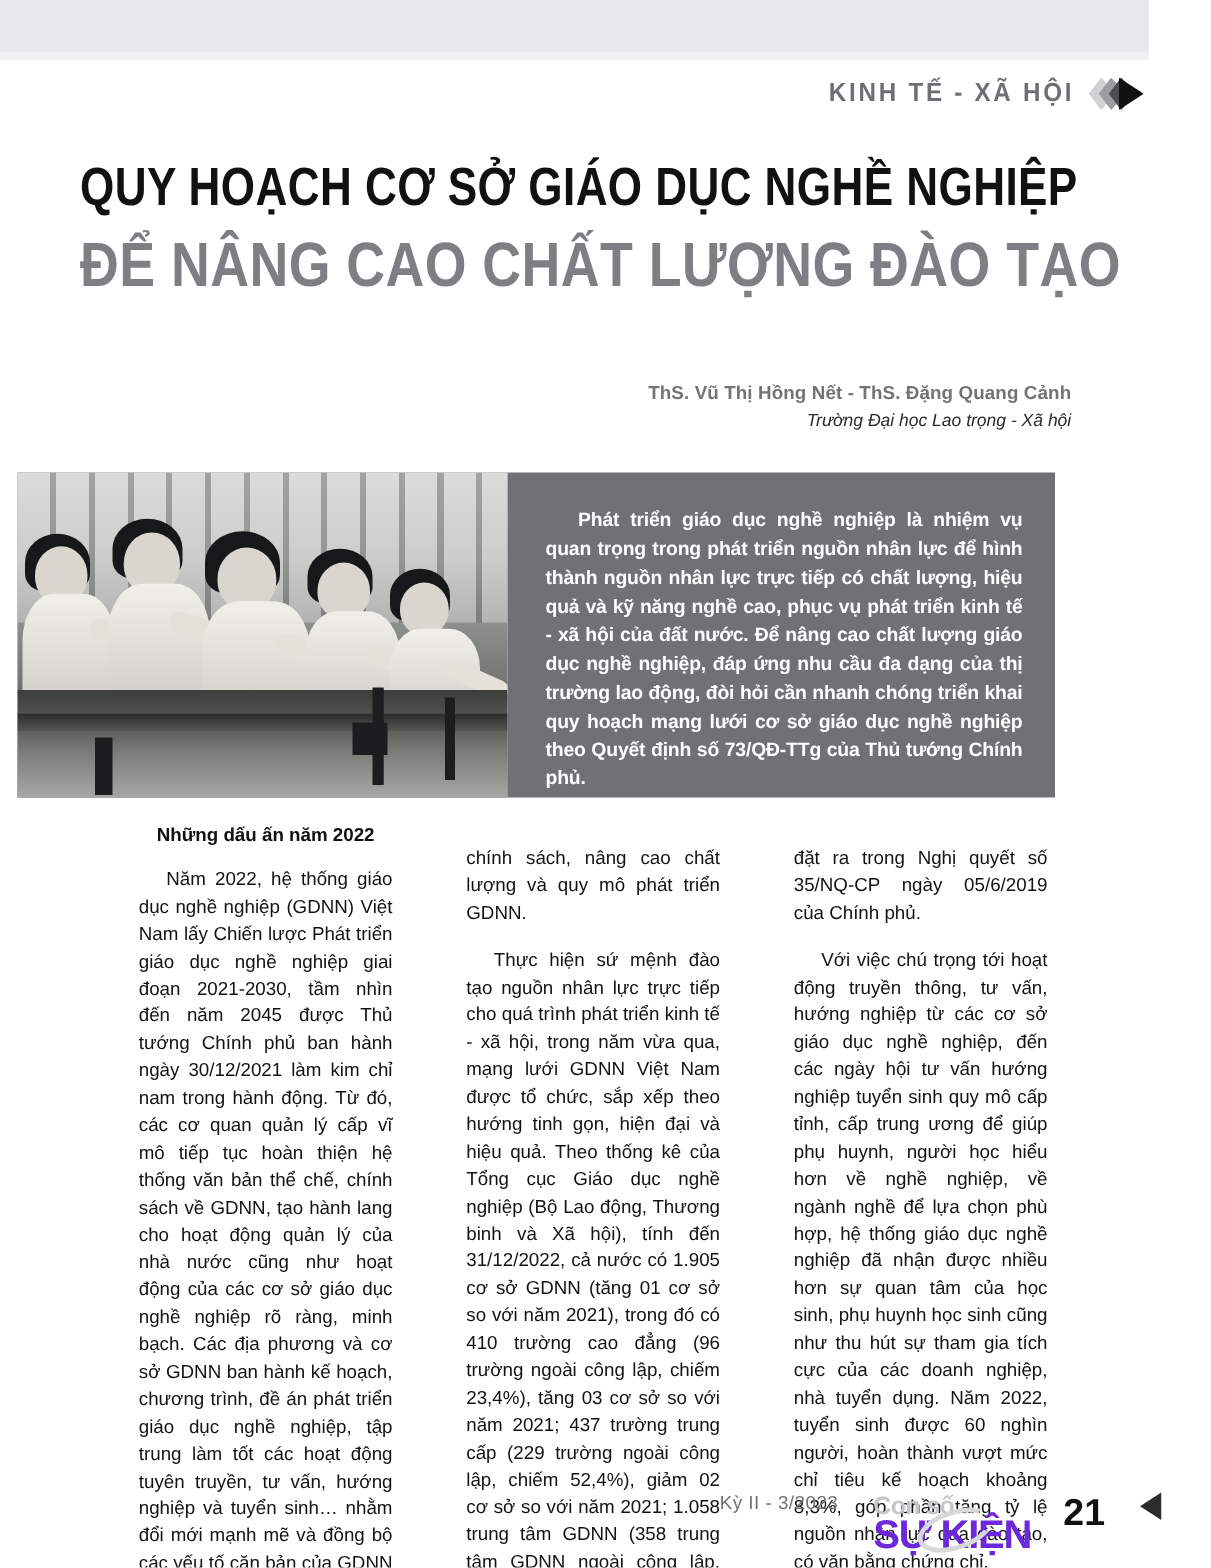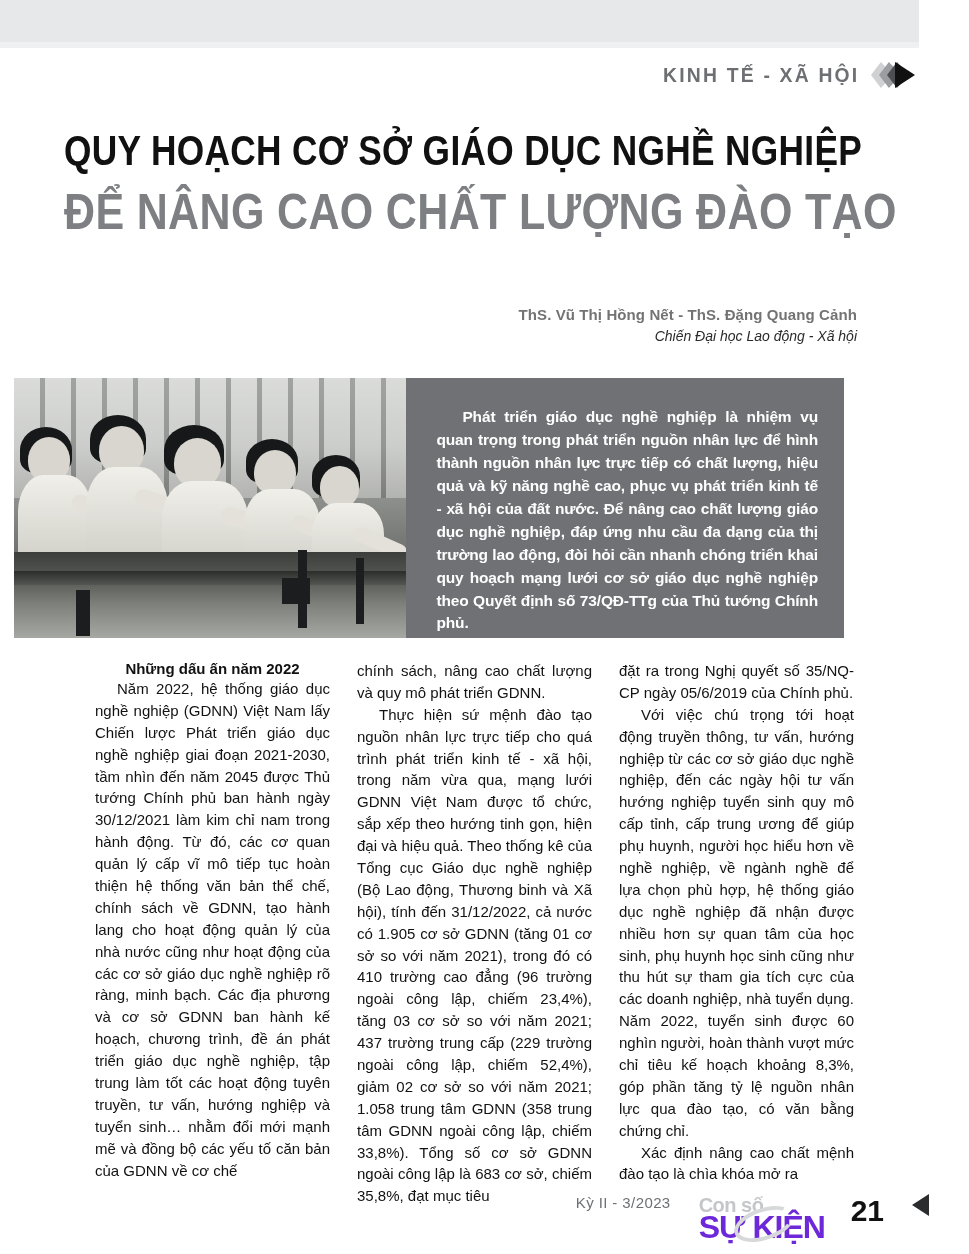--- a/index.html
+++ b/index.html
@@ -117,21 +117,21 @@
   
   #body-cols{
     position:absolute;left:95px;top:660px;width:760px;height:520px;
     display:flex;gap:27px;
   }
   .col{width:235px;}
   .col h3{
     margin:0 0 1px 0;font-size:15px;font-weight:bold;color:#111;text-align:center;
   }
   .col p{
-    margin:0;font-size:15px;line-height:1.46;color:#121212;
+    margin:16px;font-size:15px;line-height:1.46;color:#121212;
     text-align:justify;text-indent:22px;
     hyphens:none;
   }
 
   
   #footer{position:absolute;left:0;bottom:14px;width:969px;height:52px;}
   #footer-inner{
     position:absolute;right:40px;bottom:4px;display:flex;gap:28px;
   }
   #issue{font-size:15px;color:#6e7073;letter-spacing:.4px;white-space:nowrap;}
@@ -169,21 +169,21 @@
   </span>
 </div>
 
 <div id="title-block">
   <div class="title-l1">QUY HOẠCH CƠ SỞ GIÁO DỤC NGHỀ NGHIỆP</div>
   <div class="title-l2">ĐỂ NÂNG CAO CHẤT LƯỢNG ĐÀO TẠO</div>
 </div>
 
 <div id="byline">
   <div class="authors">ThS. Vũ Thị Hồng Nết  - ThS. Đặng Quang Cảnh</div>
-  <div class="affil">Chiến Đại học Lao động - Xã hội</div>
+  <div class="affil">Trường Đại học Lao trọng - Xã hội</div>
 </div>
 
 <div id="hero">
 
   <div id="hero-photo">
     <div class="bg"></div>
     <div class="window"></div>
 
     <div class="worker" id="w1" style="width:70px;height:150px;">
       <div class="hair" style="width:52px;height:46px;"></div>

